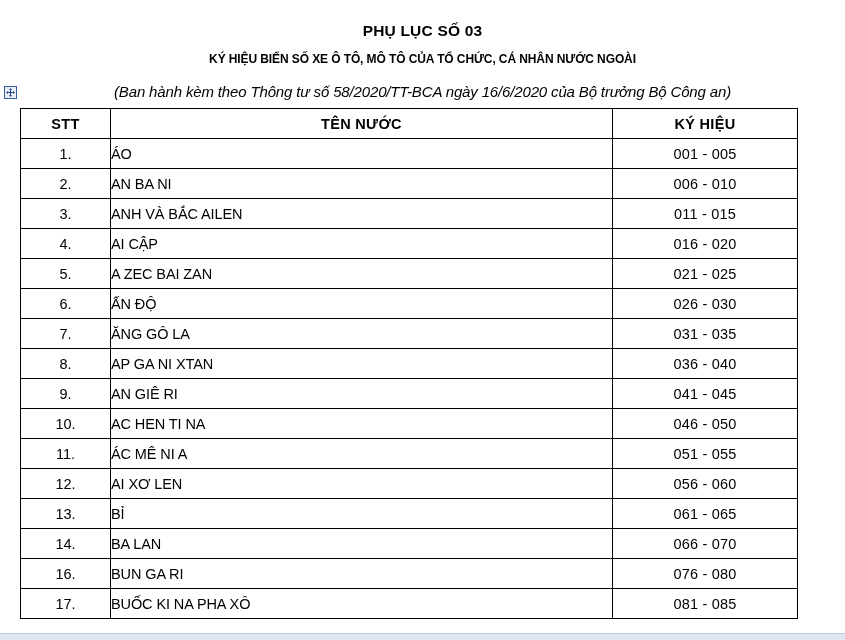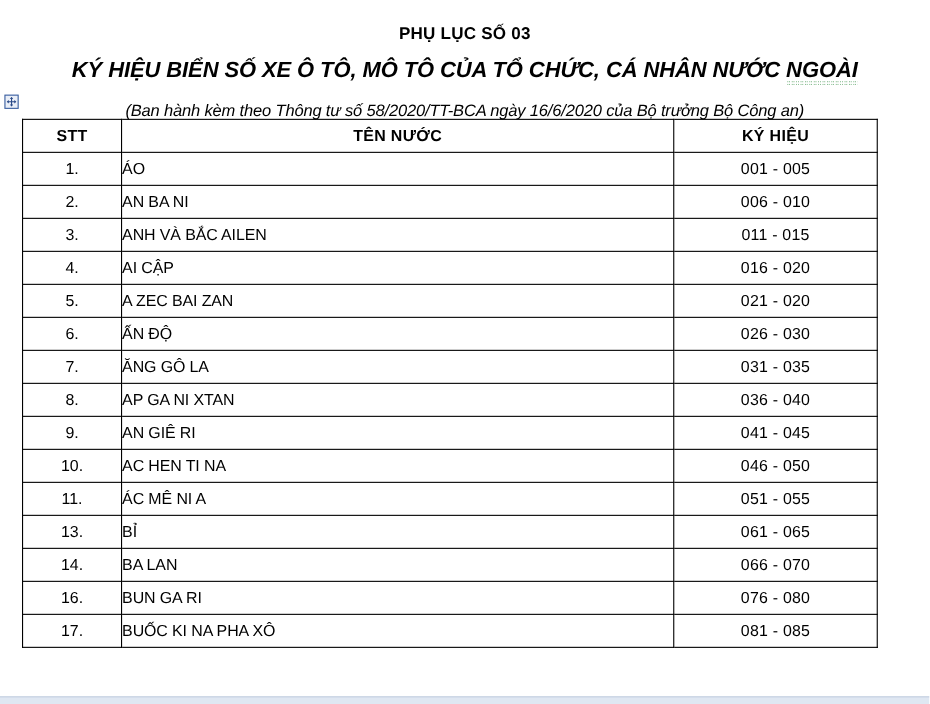--- a/index.html
+++ b/index.html
@@ -32,26 +32,25 @@
     padding-top: 22px;
   }
   .title-main {
     font-size: 15.5px;
     font-weight: bold;
     letter-spacing: 0.2px;
     line-height: 1.1;
     margin: 0 0 14px 0;
   }
   .title-sub {
-    font-size: 20px;
+    font-size: 12px;
     font-weight: bold;
     line-height: 1.15;
     margin: 0 0 3px 0;
     letter-spacing: -0.1px;
-    font-style: italic;
   }
   .spell-underline {
     background-image:
       linear-gradient(45deg, transparent 45%, #2f8a3e 45%, #2f8a3e 55%, transparent 55%),
       linear-gradient(-45deg, transparent 45%, #2f8a3e 45%, #2f8a3e 55%, transparent 55%);
     background-size: 4px 3px;
     background-repeat: repeat-x;
     background-position: 0 100%;
     padding-bottom: 2px;
   }
@@ -191,21 +190,21 @@
             <td class="symbol">011 - 015</td>
           </tr>
           <tr>
             <td class="stt">4.</td>
             <td class="name">AI CẬP</td>
             <td class="symbol">016 - 020</td>
           </tr>
           <tr>
             <td class="stt">5.</td>
             <td class="name">A ZEC BAI ZAN</td>
-            <td class="symbol">021 - 020</td>
+            <td class="symbol">021 - 025</td>
           </tr>
           <tr>
             <td class="stt">6.</td>
             <td class="name">ẤN ĐỘ</td>
             <td class="symbol">026 - 030</td>
           </tr>
           <tr>
             <td class="stt">7.</td>
             <td class="name">ĂNG GÔ LA</td>
             <td class="symbol">031 - 035</td>
@@ -224,20 +223,25 @@
             <td class="stt">10.</td>
             <td class="name">AC HEN TI NA</td>
             <td class="symbol">046 - 050</td>
           </tr>
           <tr>
             <td class="stt">11.</td>
             <td class="name">ÁC MÊ NI A</td>
             <td class="symbol">051 - 055</td>
           </tr>
           <tr>
+            <td class="stt">12.</td>
+            <td class="name">AI XƠ LEN</td>
+            <td class="symbol">056 - 060</td>
+          </tr>
+          <tr>
             <td class="stt">13.</td>
             <td class="name">BỈ</td>
             <td class="symbol">061 - 065</td>
           </tr>
           <tr>
             <td class="stt">14.</td>
             <td class="name">BA LAN</td>
             <td class="symbol">066 - 070</td>
           </tr>
           <tr>

